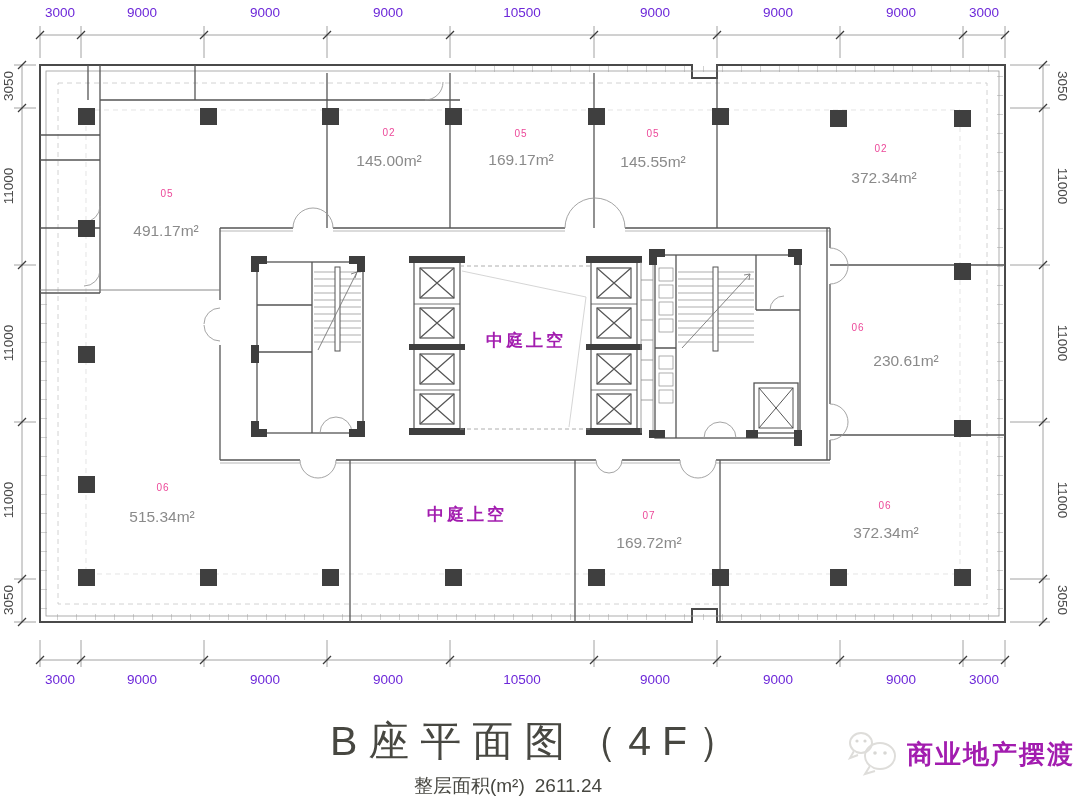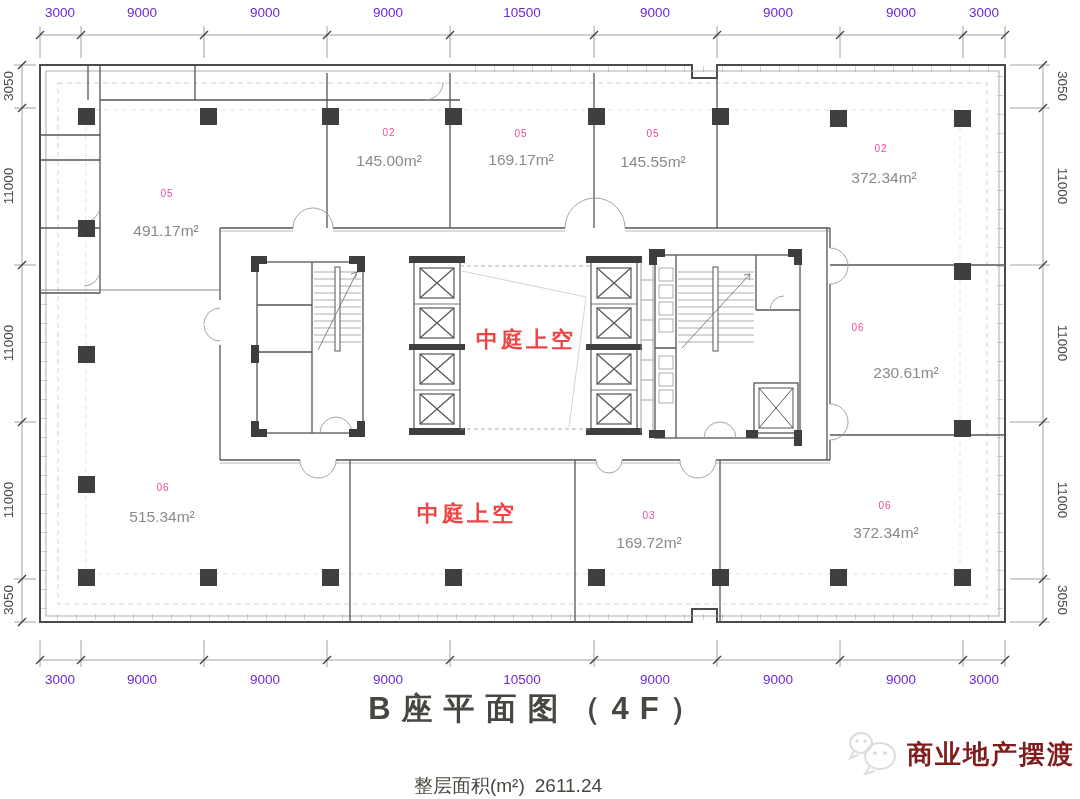--- a/index.html
+++ b/index.html
@@ -5,29 +5,29 @@
   html,body{margin:0;padding:0;background:#fff;}
   #stage{position:relative;width:1080px;height:799px;background:#fff;overflow:hidden;
          font-family:"Liberation Sans",sans-serif;}
   #plan-svg{position:absolute;left:0;top:0;}
   .dimh{position:absolute;transform:translateX(-50%);font-size:13.5px;color:#6d28d9;white-space:nowrap;}
   .dimv{position:absolute;transform:translate(-50%,-50%) rotate(-90deg);font-size:13.5px;color:#4a4a4a;white-space:nowrap;}
   .dimv.right{transform:translate(-50%,-50%) rotate(90deg);}
   .rid{position:absolute;transform:translate(-50%,-50%);font-size:10px;font-weight:normal;
        color:#ec4899;letter-spacing:1px;white-space:nowrap;}
   .rarea{position:absolute;transform:translate(-50%,-50%);font-size:15.5px;color:#8a8a8a;white-space:nowrap;}
-  .corelabel{position:absolute;transform:translate(-50%,-50%);font-size:22px;font-weight:bold;
-       color:#ef4444;letter-spacing:3px;white-space:nowrap;}
-  .title{position:absolute;left:540px;top:709px;transform:translate(-50%,-50%);
-       font-size:31px;font-weight:bold;color:#474741;letter-spacing:11px;white-space:nowrap;}
+  .corelabel{position:absolute;transform:translate(-50%,-50%);font-size:17px;font-weight:bold;
+       color:#a21caf;letter-spacing:3px;white-space:nowrap;}
+  .title{position:absolute;left:540px;top:741px;transform:translate(-50%,-50%);
+       font-size:41px;font-weight:normal;color:#474741;letter-spacing:11px;white-space:nowrap;}
   .subtitle{position:absolute;left:508px;top:786px;transform:translate(-50%,-50%);
        font-size:19px;color:#474741;white-space:nowrap;}
   .subtitle b{font-weight:normal;margin-left:10px;}
   .watermark{position:absolute;left:845px;top:728px;display:flex;align-items:center;gap:6px;}
-  .watermark .wm-text{font-size:26px;font-weight:bold;color:#7f1d1d;letter-spacing:2px;white-space:nowrap;}
+  .watermark .wm-text{font-size:26px;font-weight:bold;color:#a21caf;letter-spacing:2px;white-space:nowrap;}
 </style>
 </head>
 <body>
 
 <div id="stage">
 
 <svg id="plan-svg" width="1080" height="712" viewBox="0 0 1080 712">
   <defs>
     <pattern id="ht" width="19" height="6" patternUnits="userSpaceOnUse">
       <line x1="0" y1="0" x2="0" y2="6" stroke="#9a9a9a" stroke-width="0.9"></line>
@@ -321,24 +321,24 @@
 <span class="rarea" style="left:166px;top:231px">491.17m²</span>
 <span class="rid" style="left:389px;top:132px">02</span>
 <span class="rarea" style="left:389px;top:161px">145.00m²</span>
 <span class="rid" style="left:521px;top:133px">05</span>
 <span class="rarea" style="left:521px;top:160px">169.17m²</span>
 <span class="rid" style="left:653px;top:133px">05</span>
 <span class="rarea" style="left:653px;top:162px">145.55m²</span>
 <span class="rid" style="left:881px;top:148px">02</span>
 <span class="rarea" style="left:884px;top:178px">372.34m²</span>
 <span class="rid" style="left:858px;top:327px">06</span>
-<span class="rarea" style="left:906px;top:373px">230.61m²</span>
+<span class="rarea" style="left:906px;top:361px">230.61m²</span>
 <span class="rid" style="left:885px;top:505px">06</span>
 <span class="rarea" style="left:886px;top:533px">372.34m²</span>
-<span class="rid" style="left:649px;top:515px">03</span>
+<span class="rid" style="left:649px;top:515px">07</span>
 <span class="rarea" style="left:649px;top:543px">169.72m²</span>
 <span class="rid" style="left:163px;top:487px">06</span>
 <span class="rarea" style="left:162px;top:517px">515.34m²</span>
 
 <span class="corelabel" style="left:526px;top:340px">中庭上空</span>
 <span class="corelabel" style="left:467px;top:514px">中庭上空</span>
 
 <div class="title">B座平面图（4F）</div>
 <div class="subtitle">
   <span>整层面积(m²)</span><b>2611.24</b>

